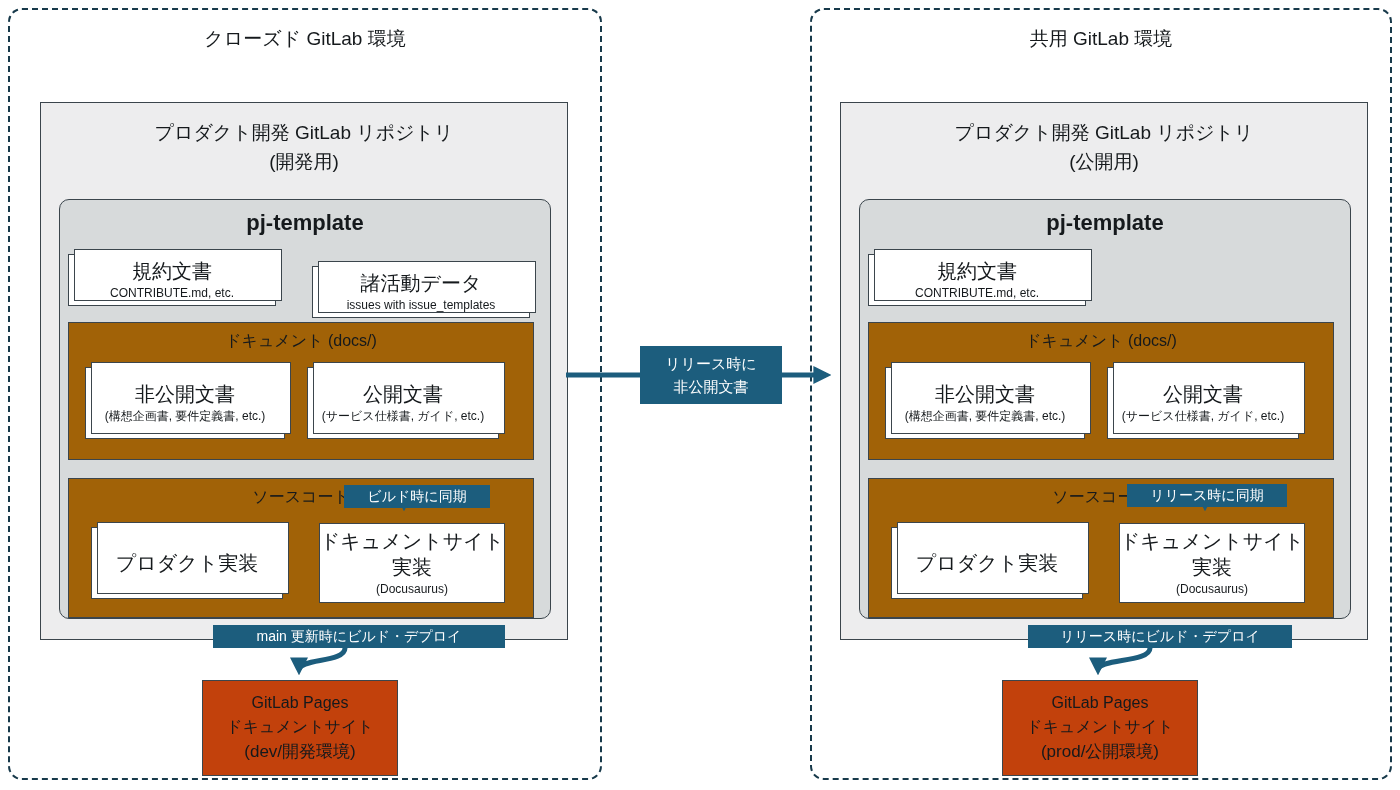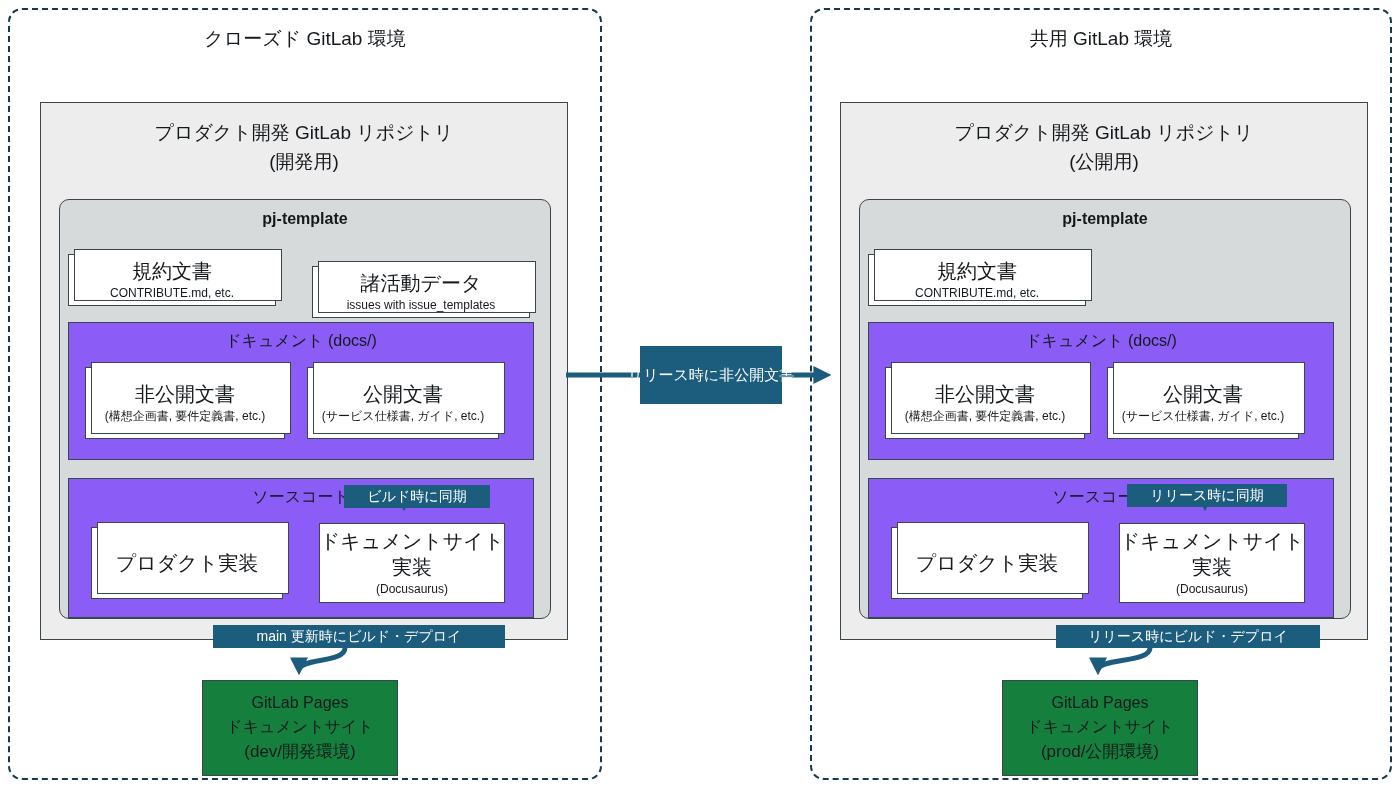--- a/index.html
+++ b/index.html
@@ -34,24 +34,24 @@
     top: 16px; left: 0; width: 100%;
     text-align: center;
     font-size: 19px;
     line-height: 1.5;
   }
   .tpl { background: var(--template-bg, #d7dadb); border-radius: 10px; }
   .tpl-title {
     position: absolute;
     top: 10px; left: 0; width: 100%;
     text-align: center;
-    font-size: 16px;
+    font-size: 22px;
     font-weight: bold;
   }
-  .panel { background: #8b5cf6; }
+  .panel { background: #a16207; }
   .panel-title {
     position: absolute;
     top: 8px; left: 0; width: 100%;
     text-align: center;
     font-size: 16px;
   }
   .card {
     position: absolute;
     z-index: 0;
     background: var(--card-bg, #ffffff);
@@ -73,21 +73,21 @@
     border: 1.5px solid var(--box-border, #3b454c);
   }
   .card .t { font-size: 20px; white-space: nowrap; }
   .card .s { font-size: 12px; white-space: nowrap; margin-top: 2px; }
   .badge {
     position: absolute;
     z-index: 5;
     background: var(--accent-teal, #1c5d7d);
     color: #ffffff;
     display: flex;
-    flex-direction: row;
+    flex-direction: column;
     align-items: center;
     justify-content: center;
     text-align: center;
     font-size: 14px;
     line-height: 1.55;
     white-space: nowrap;
   }
   .badge.big { font-size: 15px; }
   .arrows {
     position: absolute;
@@ -96,21 +96,21 @@
     pointer-events: none;
   }
   .arrows line, .arrows path.flow {
     stroke: var(--accent-teal, #1c5d7d);
     stroke-width: 5;
     fill: none;
   }
   .arrows marker path { fill: var(--accent-teal, #1c5d7d); stroke: none; }
   .pages {
     position: absolute;
-    background: #15803d;
+    background: #c2410c;
     border: 1.5px solid var(--box-border, #3b454c);
     display: flex;
     flex-direction: column;
     align-items: center;
     justify-content: center;
     text-align: center;
     line-height: 1.5;
   }
   .pages .t { font-size: 16px; white-space: nowrap; }
   .pages .s { font-size: 17px; white-space: nowrap; }
@@ -237,20 +237,20 @@
       <div class="s">(prod/公開環境)</div>
     </div>
   </section>
 
   <div class="badge" style="left:344px; top:461px; width:146px; height:23px;margin-top:24px;">ビルド時に同期</div>
 
   <div class="badge" style="left:1127px; top:484px; width:160px; height:23px;">リリース時に同期</div>
 
   <div class="badge" style="left:213px; top:625px; width:292px; height:23px;">main 更新時にビルド・デプロイ</div>
 
-  <div class="badge" style="left:1028px; top:625px; width:264px; height:23px;margin-left:28px;">リリース時にビルド・デプロイ</div>
+  <div class="badge" style="left:1028px; top:625px; width:264px; height:23px;">リリース時にビルド・デプロイ</div>
 
   <div class="badge big" style="left:640px; top:346px; width:142px; height:58px;">
     <span>リリース時に</span>
     <span>非公開文書</span>
   </div>
 
 </div>
 
 </body></html>

